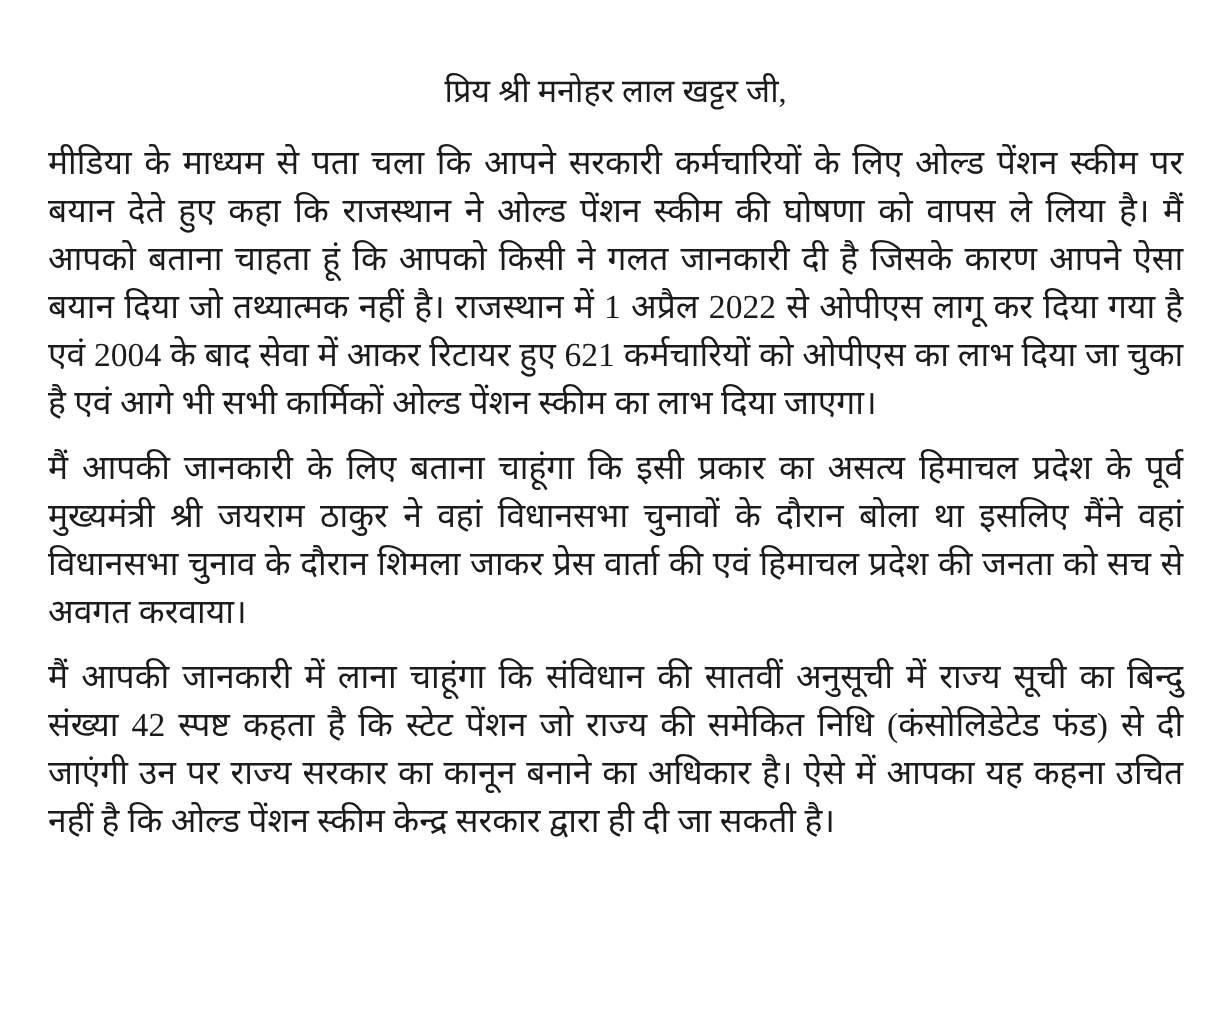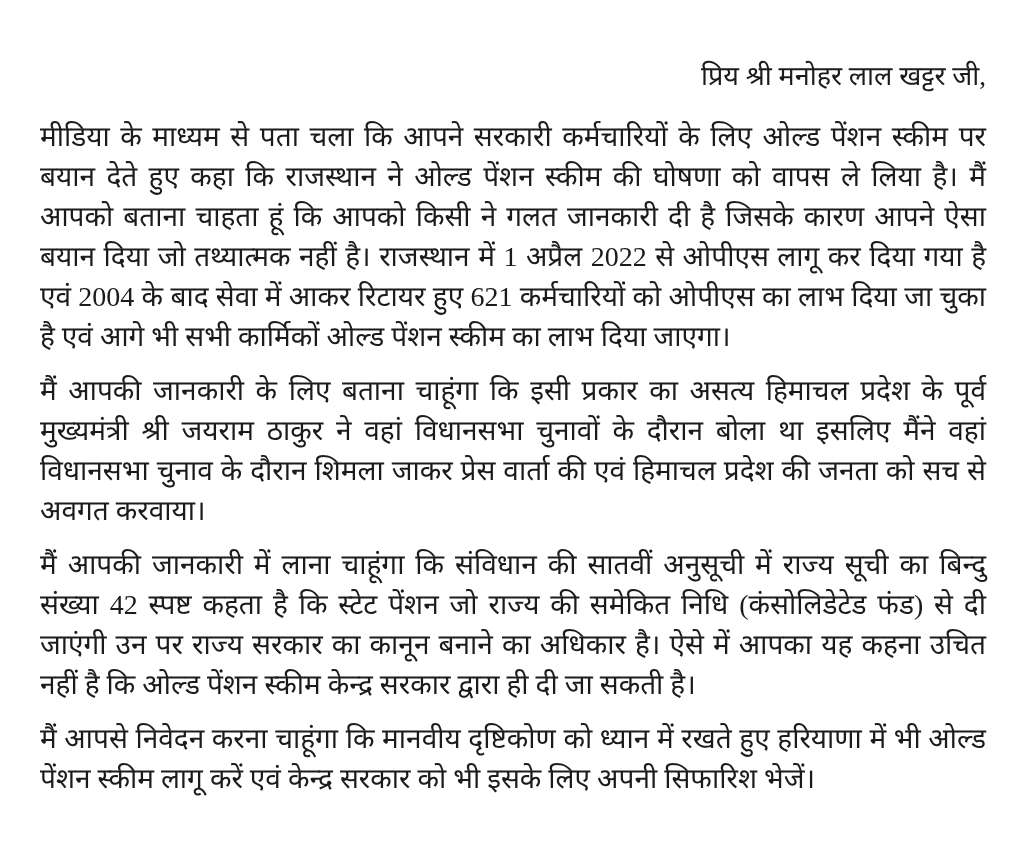--- a/index.html
+++ b/index.html
@@ -19,21 +19,21 @@
     width: 1024px;
     height: 861px;
     background: #ffffff;
     padding: 56px 38px 0 40px;
     color: #1b1b1b;
   }
   .salutation {
     margin: 0 0 21px 0;
     font-size: 27px;
     line-height: 40px;
-    text-align: right;
+    text-align: center;
     white-space: nowrap;
   }
   .para {
     margin: 0 0 14px 0;
     font-size: 28px;
     line-height: 40px;
     text-align: justify;
     text-justify: inter-word;
   }
   .para:last-child {
@@ -45,14 +45,13 @@
 
 <div class="page">
   <p class="salutation">प्रिय श्री मनोहर लाल खट्टर जी,</p>
 
   <p class="para">मीडिया के माध्यम से पता चला कि आपने सरकारी कर्मचारियों के लिए ओल्ड पेंशन स्कीम पर बयान देते हुए कहा कि राजस्थान ने ओल्ड पेंशन स्कीम की घोषणा को वापस ले लिया है। मैं आपको बताना चाहता हूं कि आपको किसी ने गलत जानकारी दी है जिसके कारण आपने ऐसा बयान दिया जो तथ्यात्मक नहीं है। राजस्थान में 1 अप्रैल 2022 से ओपीएस लागू कर दिया गया है एवं 2004 के बाद सेवा में आकर रिटायर हुए 621 कर्मचारियों को ओपीएस का लाभ दिया जा चुका है एवं आगे भी सभी कार्मिकों ओल्ड पेंशन स्कीम का लाभ दिया जाएगा।</p>
 
   <p class="para">मैं आपकी जानकारी के लिए बताना चाहूंगा कि इसी प्रकार का असत्य हिमाचल प्रदेश के पूर्व मुख्यमंत्री श्री जयराम ठाकुर ने वहां विधानसभा चुनावों के दौरान बोला था इसलिए मैंने वहां विधानसभा चुनाव के दौरान शिमला जाकर प्रेस वार्ता की एवं हिमाचल प्रदेश की जनता को सच से अवगत करवाया।</p>
 
   <p class="para">मैं आपकी जानकारी में लाना चाहूंगा कि संविधान की सातवीं अनुसूची में राज्य सूची का बिन्दु संख्या 42 स्पष्ट कहता है कि स्टेट पेंशन जो राज्य की समेकित निधि (कंसोलिडेटेड फंड) से दी जाएंगी उन पर राज्य सरकार का कानून बनाने का अधिकार है। ऐसे में आपका यह कहना उचित नहीं है कि ओल्ड पेंशन स्कीम केन्द्र सरकार द्वारा ही दी जा सकती है।</p>
 
-  <p class="para">मैं आपसे निवेदन करना चाहूंगा कि मानवीय दृष्टिकोण को ध्यान में रखते हुए हरियाणा में भी ओल्ड पेंशन स्कीम लागू करें एवं केन्द्र सरकार को भी इसके लिए अपनी सिफारिश भेजें।</p>
 </div>
 
 </body></html>

